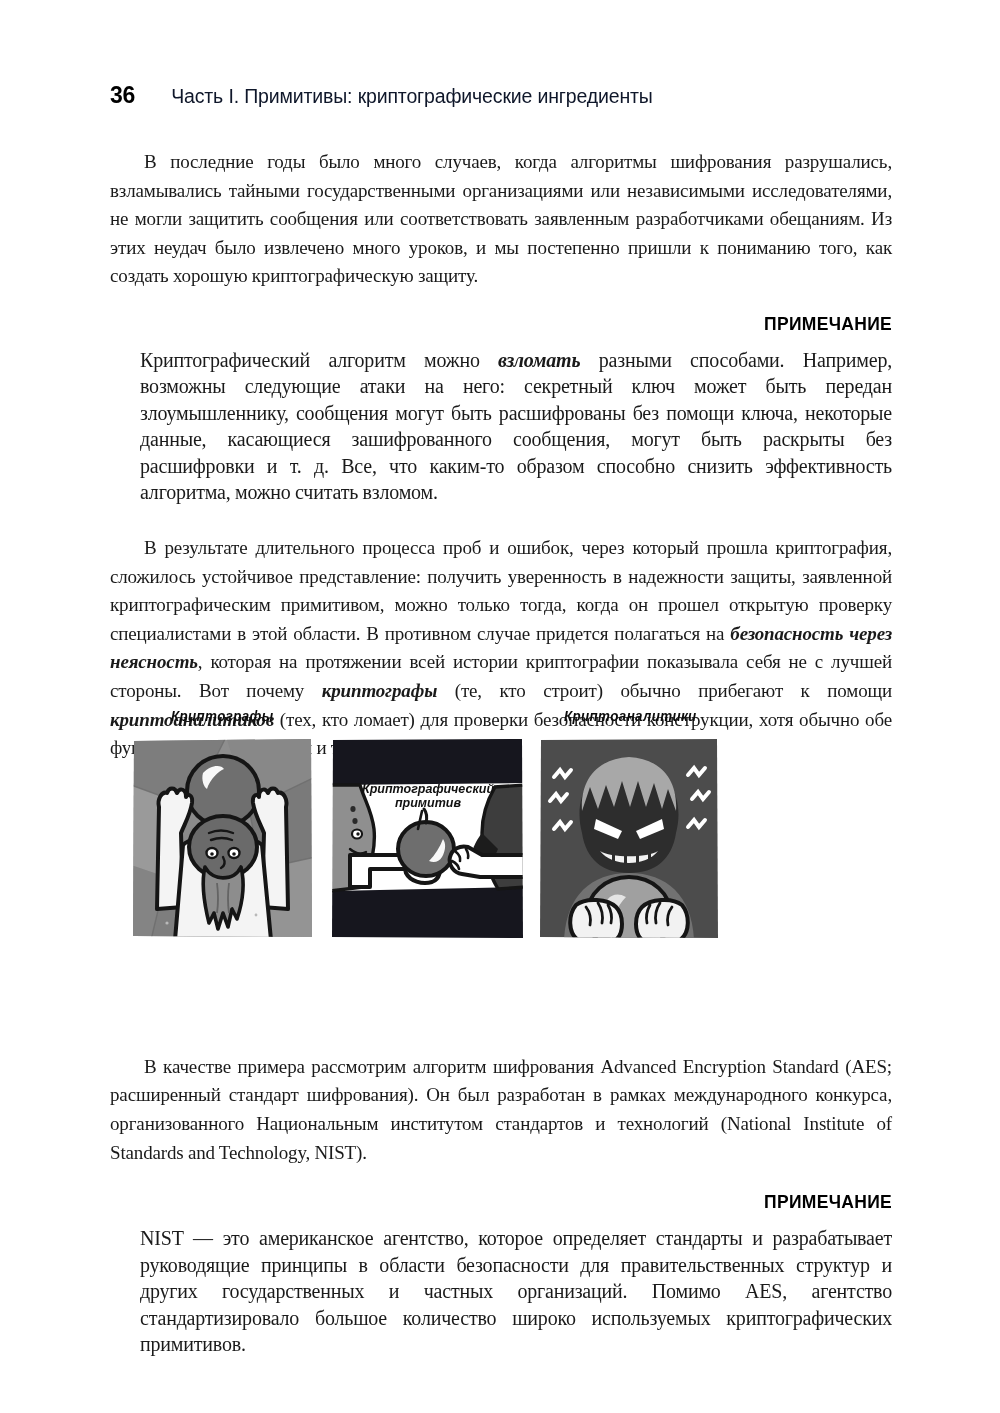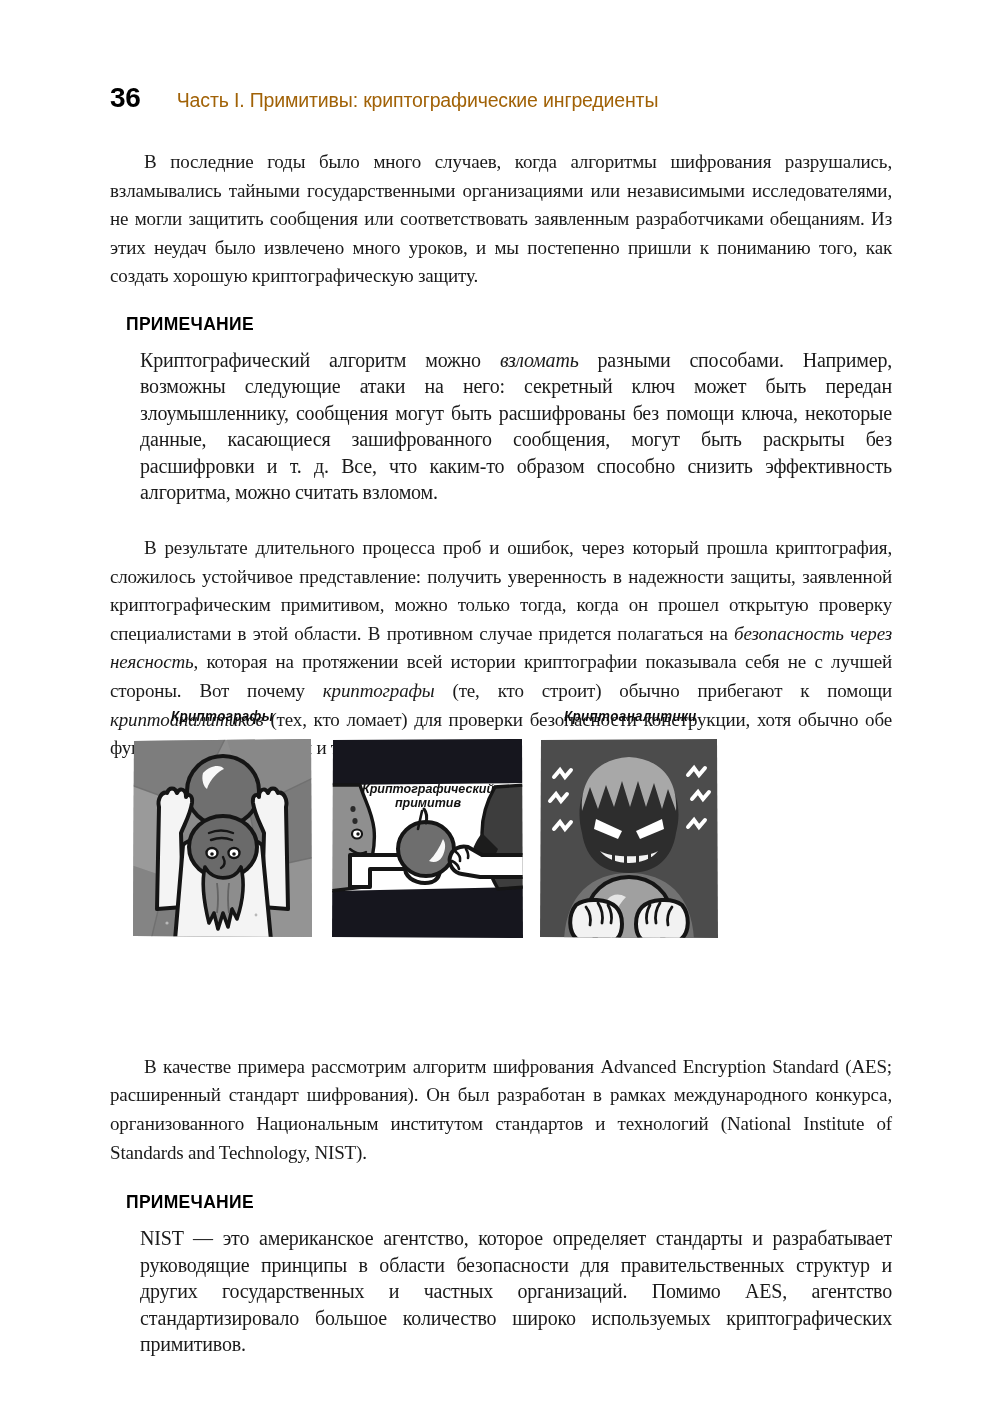--- a/index.html
+++ b/index.html
@@ -22,28 +22,28 @@
     position: absolute;
     left: 110px;
     top: 82px;
     display: flex;
     align-items: baseline;
     gap: 36px;
   }
   .folio {
     font-family: "Liberation Sans", sans-serif;
     font-weight: bold;
-    font-size: 28px;
+    font-size: 23px;
     color: #000;
     letter-spacing: -0.2px;
   }
   .runhead-title {
     font-family: "Liberation Sans", sans-serif;
     font-size: 19.5px;
-    color: #a16207;
+    color: #0f172a;
     letter-spacing: -0.15px;
   }
 
   
   .content {
     position: absolute;
     left: 110px;
     top: 148px;
     width: 782px;
   }
@@ -62,33 +62,34 @@
   .gap-para { height: 23px; }
 
   
   .note-head {
     font-family: "Liberation Sans", sans-serif;
     font-weight: bold;
     font-size: 17.5px;
     letter-spacing: 0.3px;
     color: #000;
     margin: 0 0 12px 16px;
+    text-align: right;
   }
   .note-body {
     margin: 0;
     padding-left: 30px;
     font-size: 20px;
     line-height: 26.5px;
     text-align: justify;
     letter-spacing: -0.2px;
     word-spacing: -0.4px;
   }
   .note-wrap { margin: 0; }
 
-  i { font-style: italic; }
+  i { font-style: italic; font-weight: bold; }
 
   
   .figure {
     position: absolute;
     left: 131px;
     top: 708px;
     width: 600px;
     height: 240px;
   }
   .comic-label {

